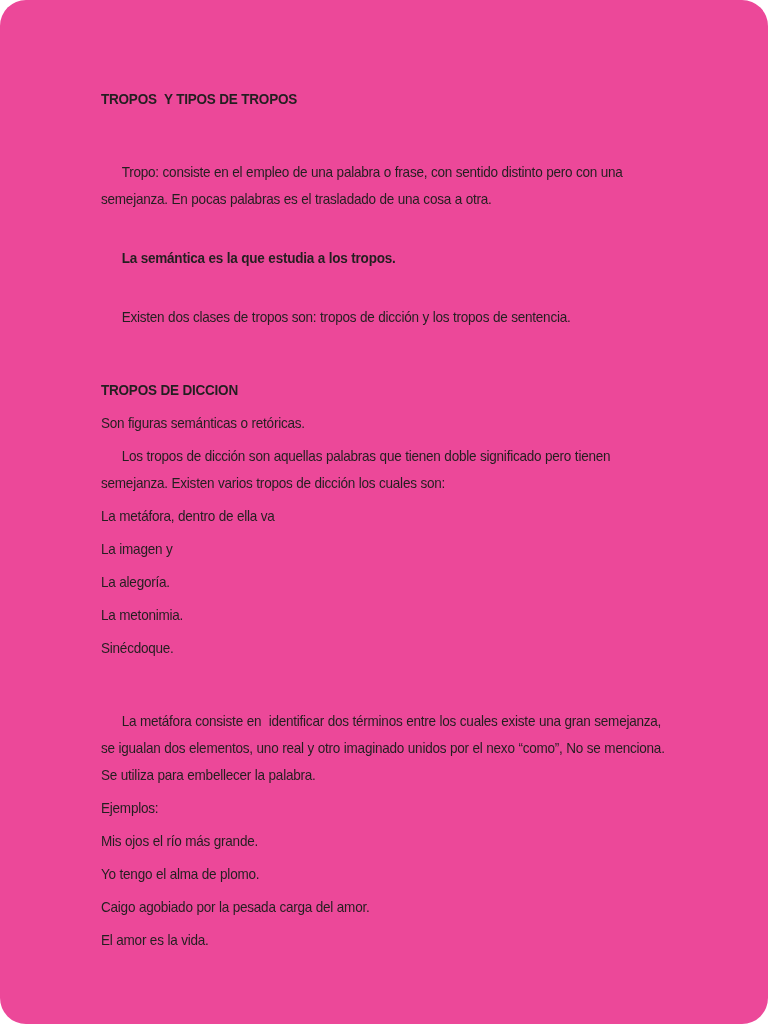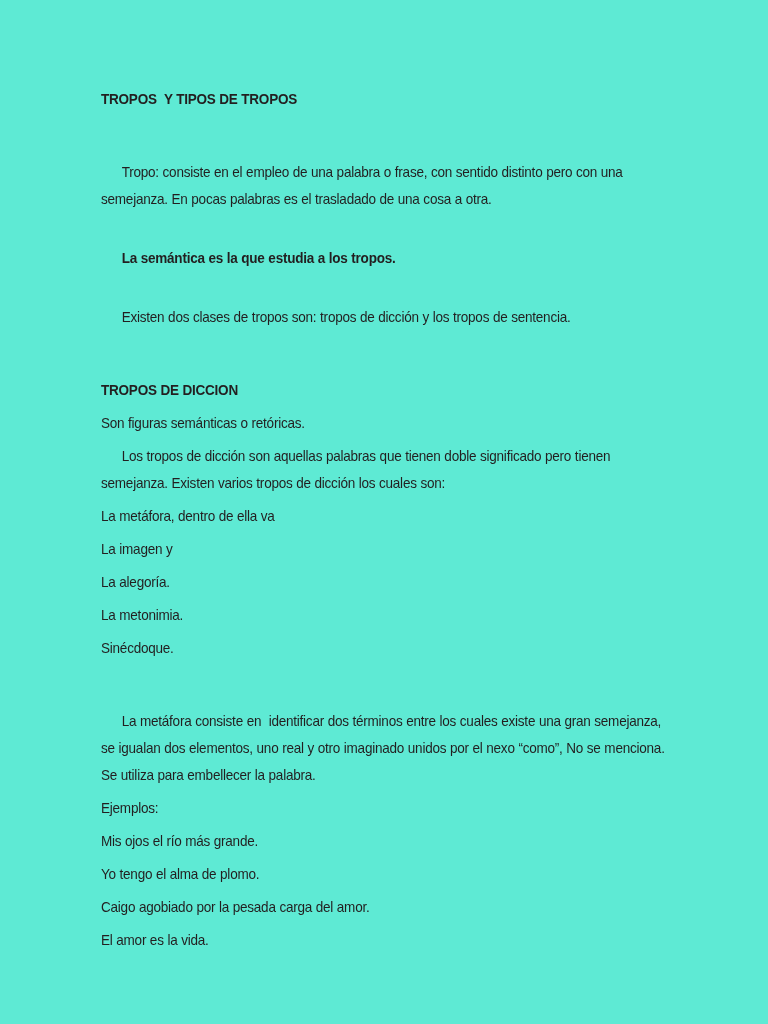--- a/index.html
+++ b/index.html
@@ -16,21 +16,22 @@
     color: #231f20;
     -webkit-font-smoothing: antialiased;
   }
 
   .page {
     position: absolute;
     left: 0;
     top: 0;
     width: 768px;
     height: 1024px;
-    background: #5eead4;
+    background: #ec4899;
+    border-radius: 26px;
   }
 
   .doc-body {
     position: absolute;
     left: 101px;
     top: 86px;
     width: 568px;
   }
 
   

